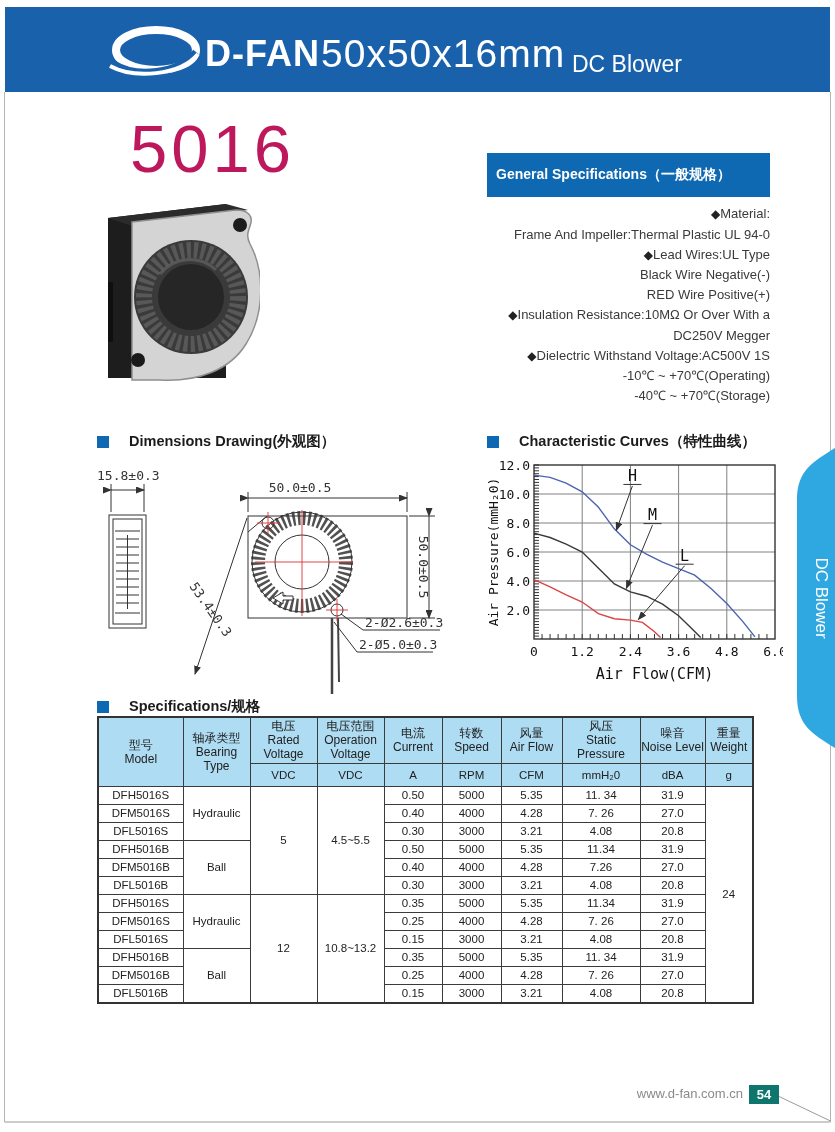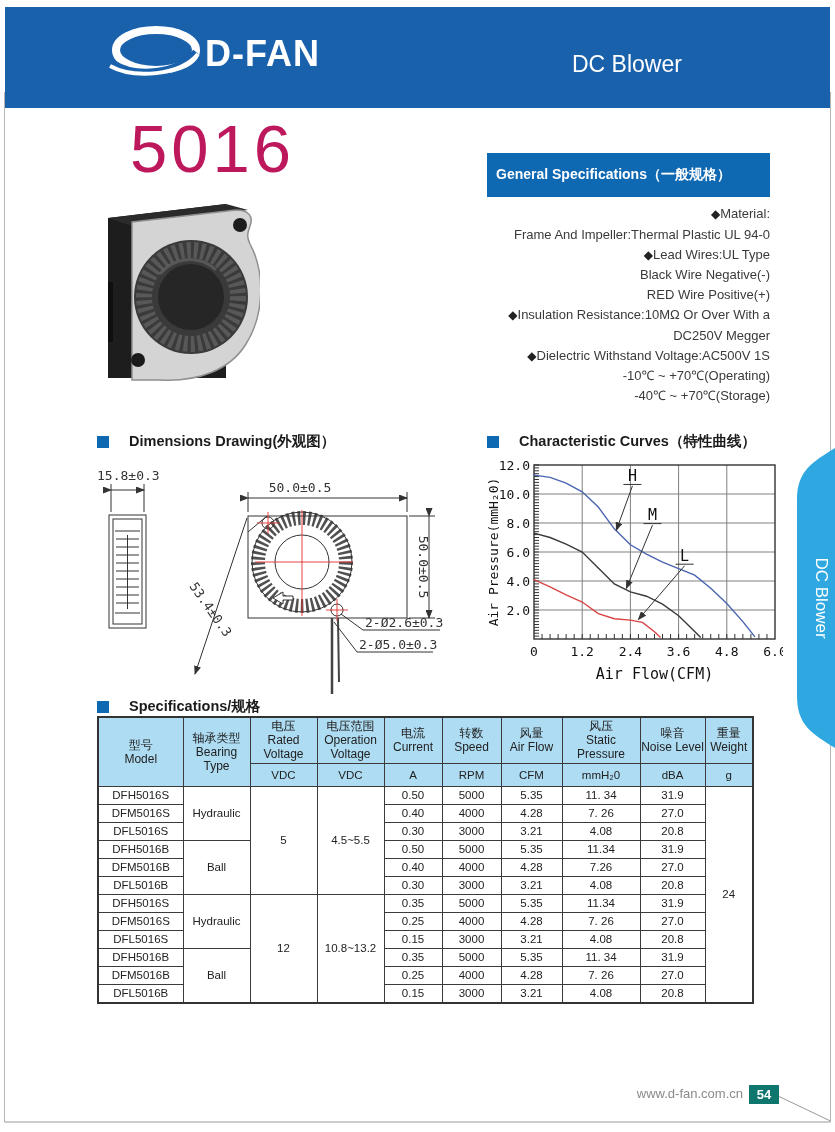--- a/index.html
+++ b/index.html
@@ -1,20 +1,20 @@
 <!DOCTYPE html>
 <html><head>
 <meta charset="utf-8">
 <style>
   html,body{margin:0;padding:0;background:#e8e8e8;}
   .page{position:relative;width:835px;height:1132px;background:#fff;overflow:hidden;
         font-family:"Liberation Sans",sans-serif;color:#222;}
   .abs{position:absolute;}
   
-  .topbar{left:5px;top:7px;width:825px;height:101px;background:#1A61AC;}
+  .topbar{left:5px;top:7px;width:825px;height:85px;background:#1A61AC;}
   .brand-text{left:200px;top:26px;font-size:36px;font-weight:bold;color:#fff;letter-spacing:1px;}
   .size-title{left:316px;top:25px;font-size:39px;color:#fff;letter-spacing:1px;}
   .ptype{left:567px;top:44px;font-size:23px;color:#fff;}
   
   .model-no{left:130px;top:110px;font-size:67px;letter-spacing:4px;color:#be185d;}
   
   .gspec{left:487px;top:153px;width:283px;}
   .gspec-head{background:#0F68B2;color:#fff;font-size:14px;font-weight:600;padding:13px 9px;}
   .gspec-list{margin-top:7px;font-size:13px;color:#3a3a3a;line-height:19.8px;}
   .gspec-line{white-space:nowrap;text-align:right;}
@@ -48,20 +48,21 @@
     <line x1="778" y1="1096" x2="830.5" y2="1121" stroke="#9a9a9a"></line>
   </svg>
 
   <div class="abs topbar">
     <svg class="abs" style="left:103px;top:17px" width="95" height="52">
       <ellipse cx="48" cy="26" rx="40" ry="20" fill="none" stroke="#fff" stroke-width="8"></ellipse>
       <path d="M6,40 C 28,54 70,50 88,28" fill="none" stroke="#1A61AC" stroke-width="7"></path>
       <path d="M2,42 C 26,55 72,52 90,30" fill="none" stroke="#fff" stroke-width="4"></path>
     </svg>
     <div class="abs brand-text">D-FAN</div>
+    <div class="abs size-title">50x50x16mm</div>
     <div class="abs ptype">DC Blower</div>
   </div>
 
   <div class="abs model-no">5016</div>
 
   <svg class="abs" style="left:98px;top:192px" width="162" height="205">
     <polygon points="10,26 128,12 128,186 10,186" fill="#1d1d1d"></polygon>
     <polygon points="10,26 128,12 150,18 34,34" fill="#2b2b2b"></polygon>
     <path d="M34,30 L138,18 C150,18 156,24 152,34 C150,40 148,44 152,52
              C166,78 168,120 148,152 C132,178 100,190 62,188 L34,188 Z" fill="#d4d4d4" stroke="#8f8f8f" stroke-width="1.5"></path>

